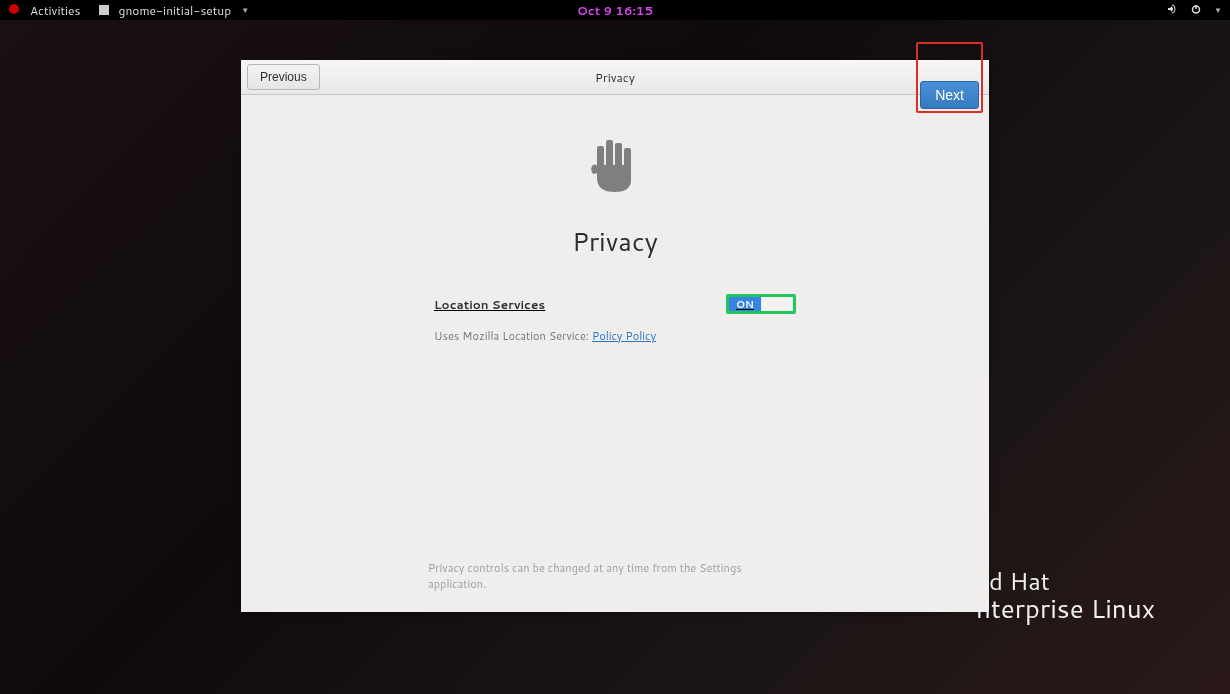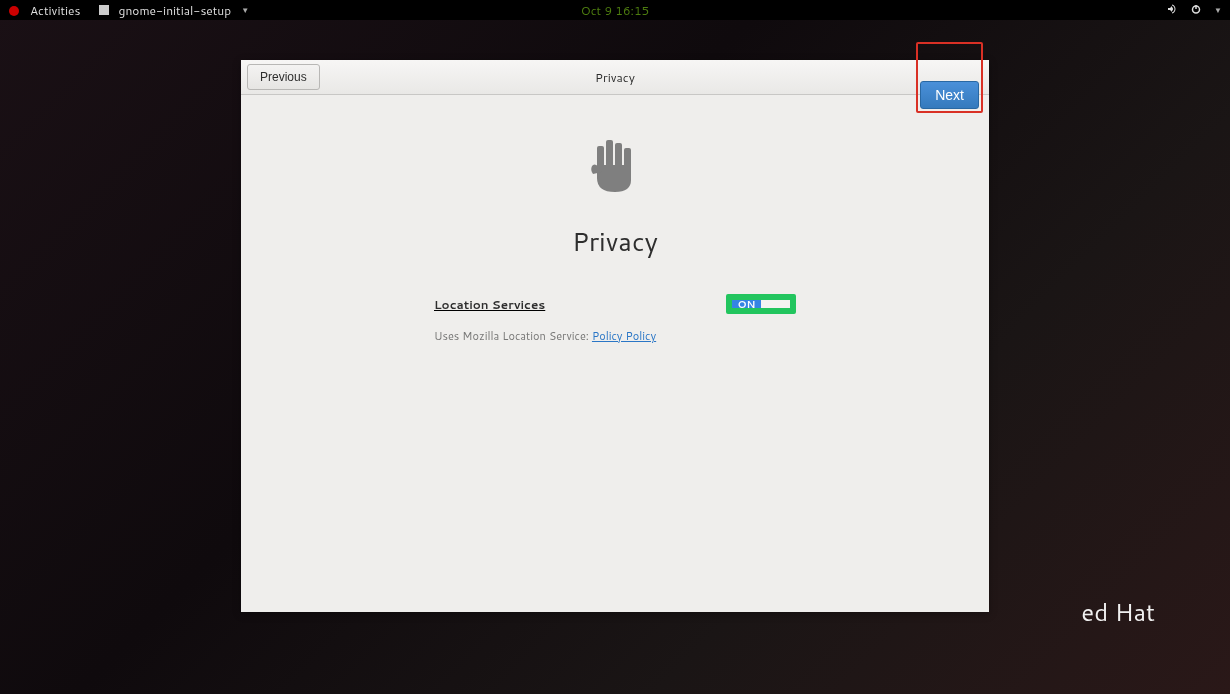--- a/index.html
+++ b/index.html
@@ -21,21 +21,20 @@
       background: #000;
       display: flex;
       align-items: center;
       color: #ddd;
       font-size: 12px;
       padding: 0 8px;
       position: relative;
     }
     .topbar-left {
       display: flex;
-      align-items: center;
       gap: 10px;
     }
     .redhat-icon {
       width: 12px;
       height: 12px;
       display: inline-block;
     }
     .activities-label {
       color: #ddd;
     }
@@ -52,21 +51,22 @@
       display: inline-block;
     }
     .dropdown-arrow {
       font-size: 8px;
       color: #aaa;
     }
     .topbar-center {
       position: absolute;
       left: 50%;
       transform: translateX(-50%);
-      color: #4d7c0f;
+      color: #d946ef;
+      font-weight: bold;
     }
     .topbar-right {
       margin-left: auto;
       display: flex;
       align-items: center;
       gap: 12px;
     }
     .sys-icon {
       color: #ddd;
       font-size: 12px;
@@ -151,21 +151,21 @@
       text-decoration: underline;
     }
     .setting-label {
       font-size: 12px;
       color: #2e2e2e;
       font-weight: bold;
     }
     .toggle {
       width: 70px;
       height: 20px;
-      border: 6px solid #22c55e;
+      border: 3px solid #22c55e;
       border-radius: 2px;
       display: flex;
       overflow: hidden;
       cursor: pointer;
     }
     .toggle-on {
       width: 50%;
       background: #3584e4;
       color: #fff;
       font-size: 10px;
@@ -280,18 +280,20 @@
         <span class="setting-label">Location Services</span>
         <div class="toggle">
           <div class="toggle-on">ON</div>
           <div class="toggle-off"></div>
         </div>
       </div>
       <p class="mozilla-line">
         <span>Uses Mozilla Location Service: </span><a>Policy Policy</a>
       </p>
     </div>
+    <div class="footer-note">Privacy controls can be changed at any time from the Settings application.</div>
   </div>
 </div>
 
 <div class="brand-watermark">
   <div class="brand-line1">ed Hat</div>
+  <div class="brand-line2">nterprise Linux</div>
 </div>
 
 </body></html>

